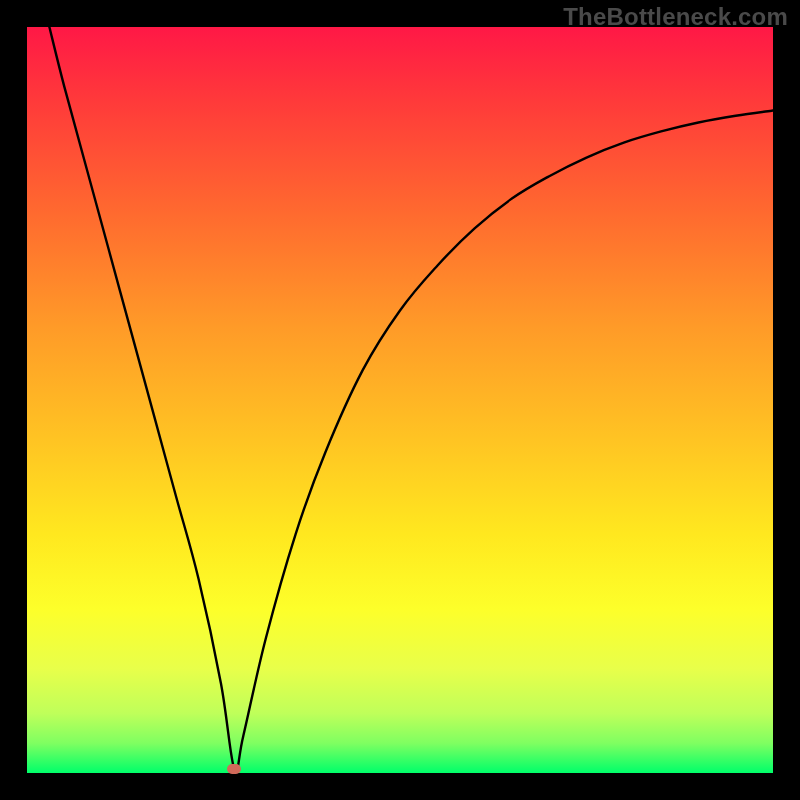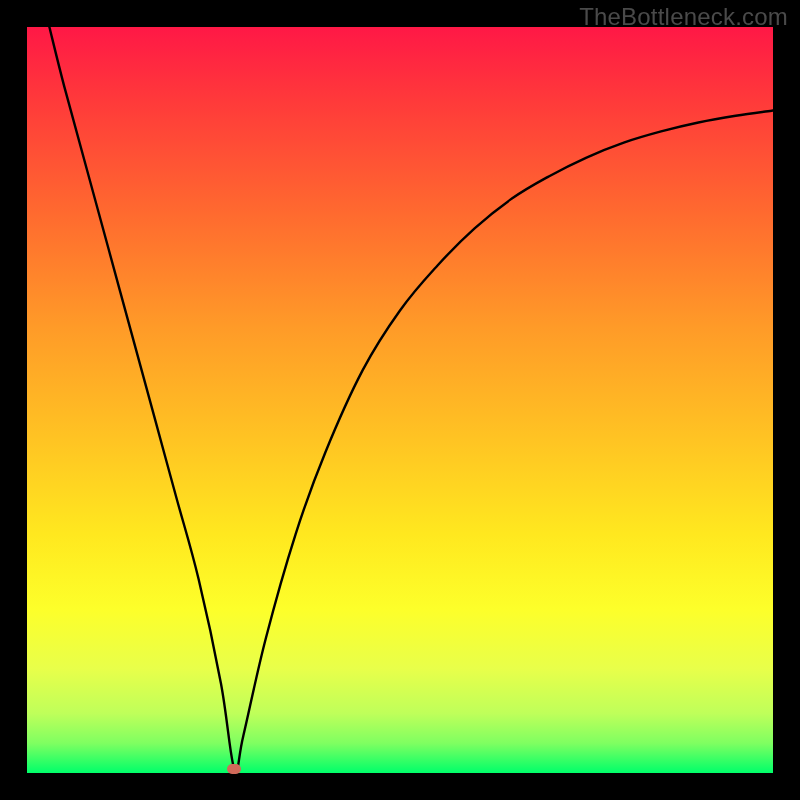--- a/index.html
+++ b/index.html
@@ -37,21 +37,21 @@
       #2fff66 98.5%,
       #00ff6a 100%
     );
   }
   .watermark {
     position: absolute;
     top: 3px;
     right: 12px;
     color: #4a4a4a;
     font-size: 24px;
-    font-weight: 400;
+    font-weight: 700;
     letter-spacing: 0.2px;
     z-index: 5;
     pointer-events: none;
   }
   svg.curve {
     position: absolute;
     left: 0;
     top: 0;
     width: 746px;
     height: 746px;

